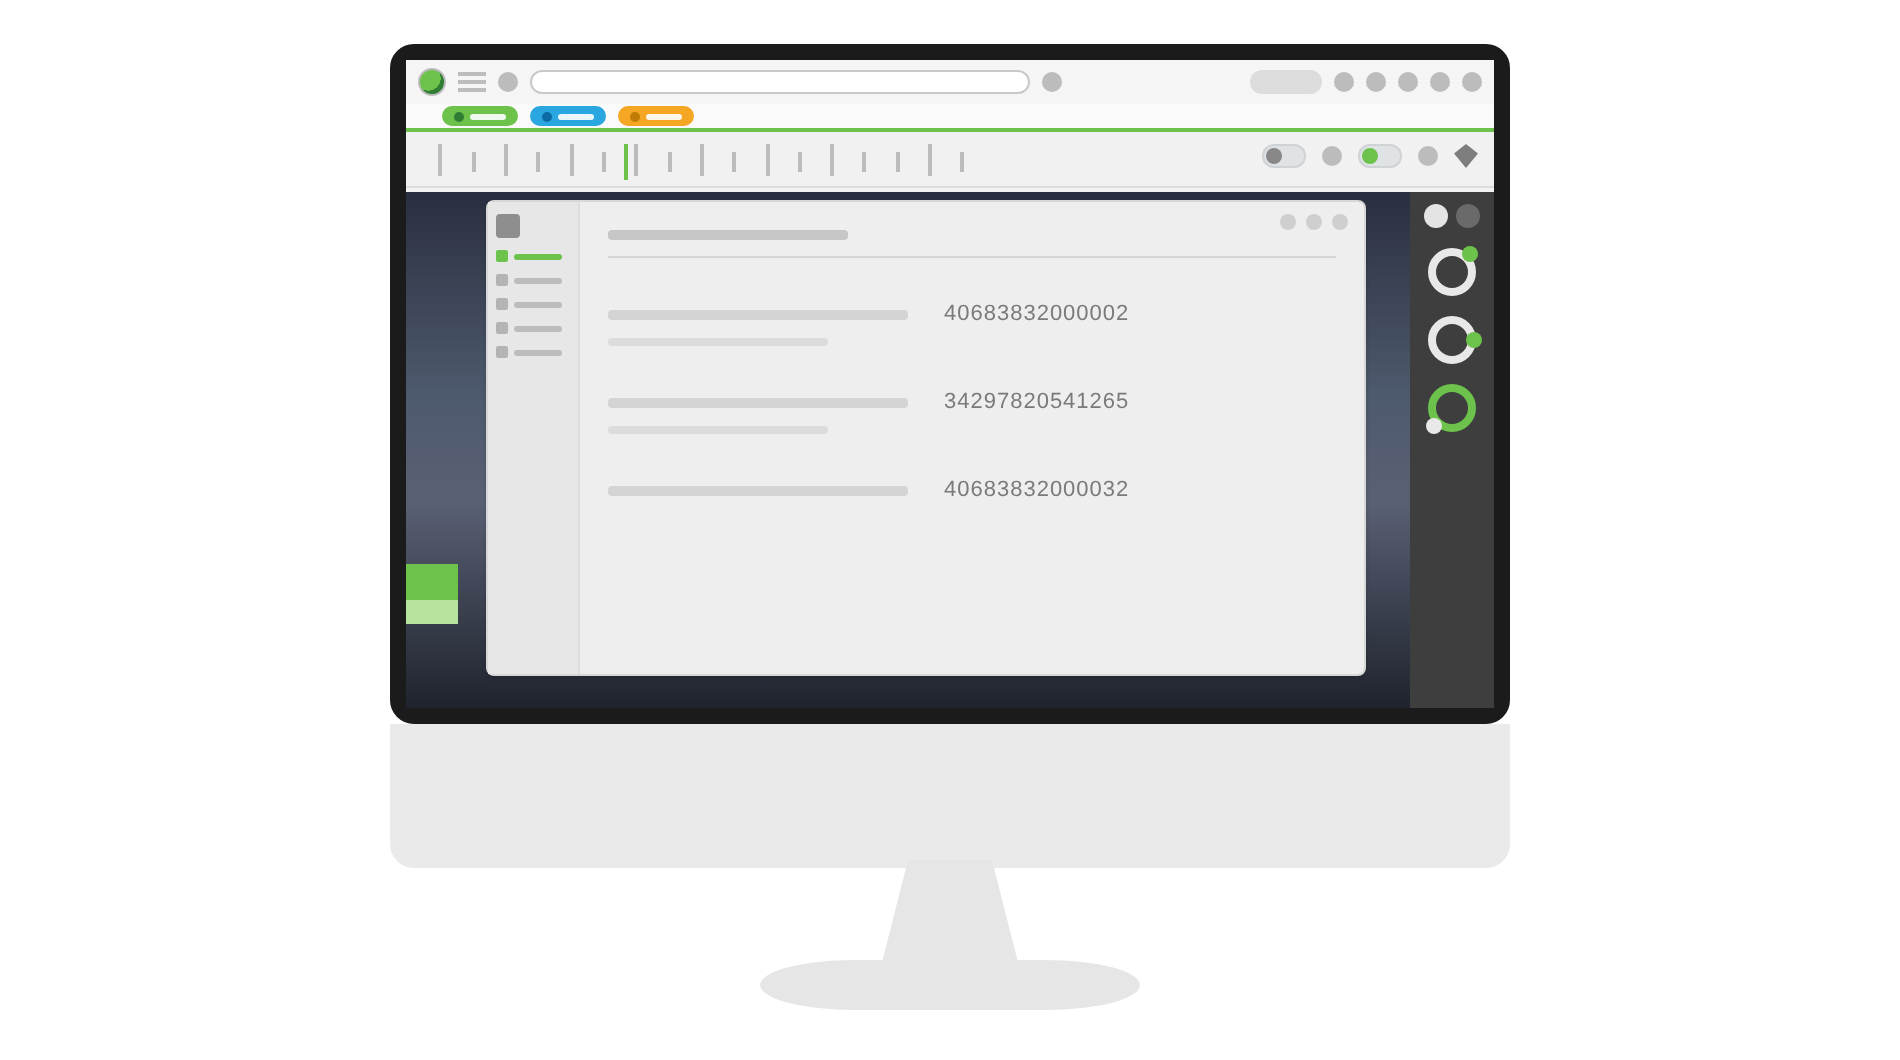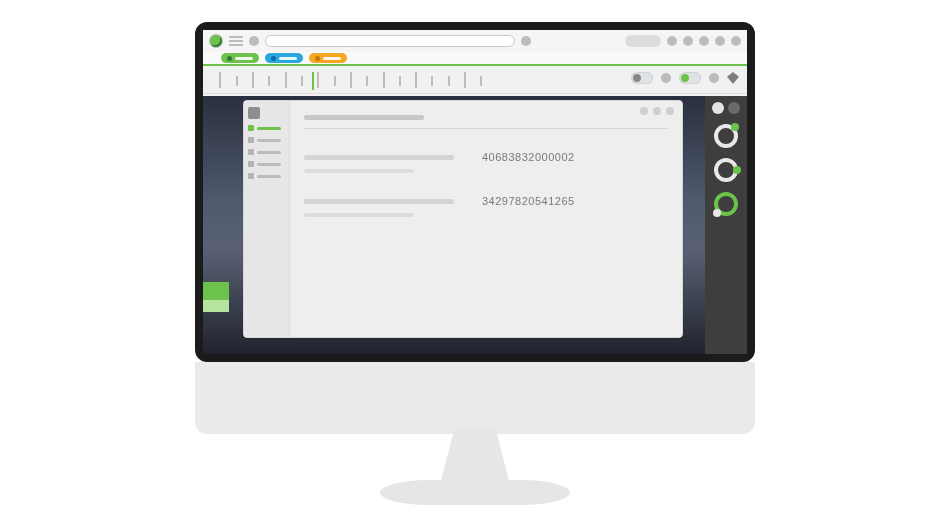--- a/index.html
+++ b/index.html
@@ -82,21 +82,21 @@
 .side-item .sqi{width:6px;height:6px;background:#b4b4b4;border-radius:1px;}
 .side-item .sbar{width:24px;height:3px;background:#bcbcbc;border-radius:2px;}
 .side-item.active .sqi{background:#6cc24a;}
 .side-item.active .sbar{background:#6cc24a;}
 
 .win-main{flex:1;position:relative;padding:10px 14px;}
 .win-dots{position:absolute;top:6px;right:8px;display:flex;gap:5px;}
 .win-dots i{width:8px;height:8px;border-radius:50%;background:#cfcfcf;}
 .title-bar{width:120px;height:5px;background:#c7c7c7;border-radius:2px;margin-top:4px;}
 .hr{height:1px;background:#d6d6d6;margin-top:8px;}
-.row{display:flex;align-items:center;gap:28px;margin-top:22px;}
+.row{display:flex;align-items:center;gap:18px;margin-top:22px;}
 .row .lbar{width:150px;height:5px;background:#d4d4d4;border-radius:2px;}
 .row .val{font-size:11px;color:#7a7a7a;letter-spacing:.5px;}
 .sub{width:110px;height:4px;background:#dcdcdc;border-radius:2px;margin-top:6px;}
 </style>
 </head>
 <body>
 
 <div class="bottom-bezel"></div>
 <div class="stand-neck"></div>
 <div class="stand-base"></div>
@@ -225,17 +225,21 @@
           <span class="val">40683832000002</span>
         </div>
         <div class="sub"></div>
 
         <div class="row">
           <span class="lbar"></span>
           <span class="val">34297820541265</span>
         </div>
         <div class="sub"></div>
 
+        <div class="row">
+          <span class="lbar"></span>
+          <span class="val">40683832000032</span>
+        </div>
       </div>
     </div>
 
   </div>
 </div>
 
 </body></html>

